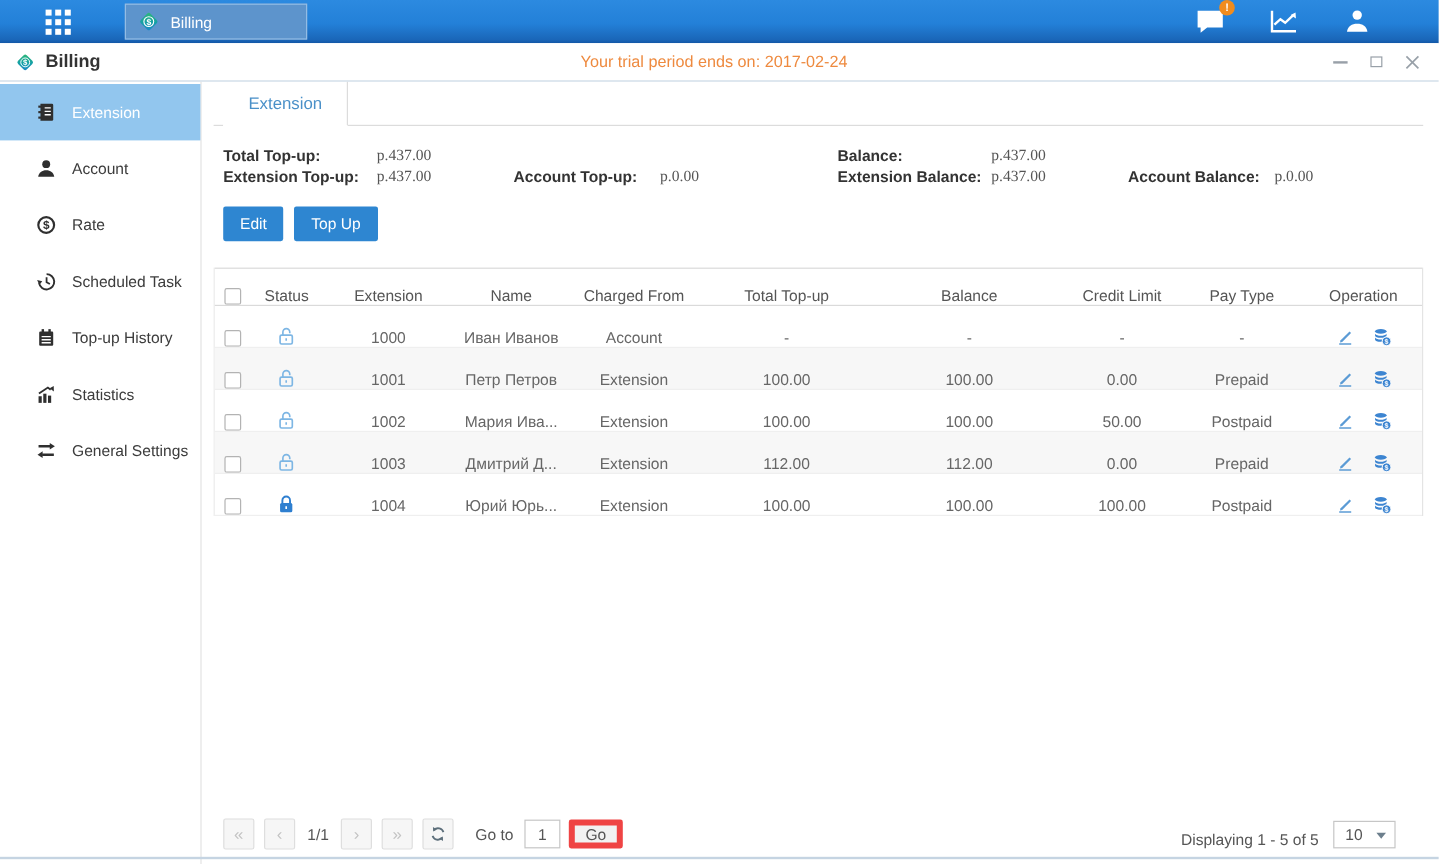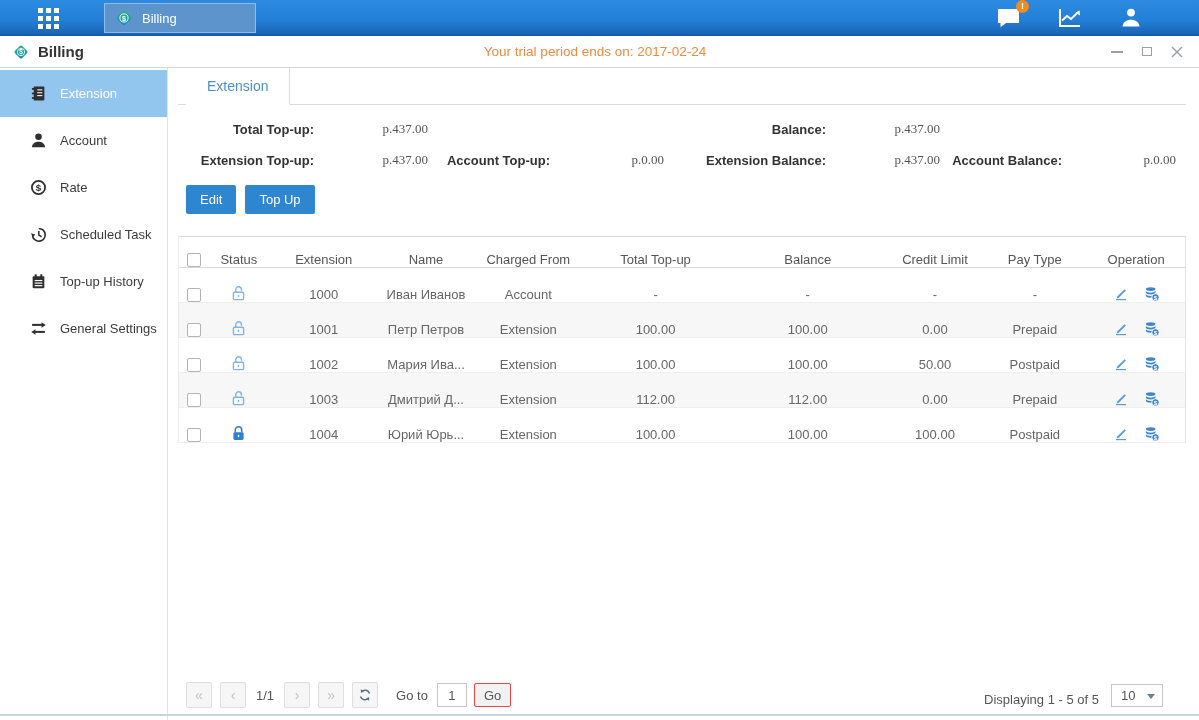--- a/index.html
+++ b/index.html
@@ -48,21 +48,21 @@
 
   .main{flex:1;display:flex;flex-direction:column;padding:0 13px 0 10px;min-width:0;}
 
   
   .tabstrip{height:37px;border-bottom:1px solid #dcdcdc;display:flex;padding-left:8px;}
   .tab{height:37px;line-height:36px;padding:0 21px;background:#fff;border-right:1px solid #dcdcdc;
     margin-bottom:-1px;border-bottom:1px solid #fff;color:var(--link-blue);font-size:14px;cursor:pointer;}
 
   
   .summary{display:grid;grid-template-columns:1fr 1fr;padding:15px 0 0 8px;}
-  .sum-col{display:flex;flex-direction:column;gap:13px;text-align:right;}
+  .sum-col{display:flex;flex-direction:column;}
   .sum-col.right{padding-left:12px;}
   .sum-row{display:flex;align-items:center;height:18px;font-size:13px;}
   .sum-row b{color:#333;width:128px;flex:none;}
   .sum-row .val{color:#555;width:114px;flex:none;font-family:Liberation Serif, serif;}
   .sum-row b.l2{width:122px;}
 
   
   .btnrow{display:flex;gap:9px;margin:16px 0 0 8px;}
   .btn{height:29px;padding:0 14px;background:var(--accent-blue);color:#fff;font-size:13px;
     border:none;border-radius:2px;cursor:pointer;font-family:inherit;}
@@ -84,21 +84,21 @@
   .op-ic svg{width:16px;height:16px;}
 
   
   .pager{margin-top:auto;display:flex;align-items:center;padding:0 23px 8px 8px;height:42px;}
   .pbtn{width:26px;height:26px;background:#f6f6f6;border:1px solid #dedede;border-radius:2px;
     display:flex;align-items:center;justify-content:center;color:#c3c3c3;font-size:14px;cursor:pointer;margin-right:8px;}
   .pbtn svg{width:14px;height:14px;}
   .page-num{font-size:13px;color:#555;margin:0 10px 0 2px;}
   .goto-label{font-size:13px;color:#555;margin:0 9px 0 10px;}
   .goto-input{width:30px;height:24px;border:1px solid #c6c6c6;font-size:13px;text-align:center;color:#555;font-family:inherit;}
-  .go-btn{height:24px;padding:0 9px;margin-left:7px;background:#f2f2f2;border:1px solid #ef4444;border-radius:2px;
+  .go-btn{height:24px;padding:0 9px;margin-left:7px;background:#f2f2f2;border:5px solid #ef4444;border-radius:2px;
     font-size:13px;color:#555;cursor:pointer;font-family:inherit;}
   .pager-right{margin-left:auto;display:flex;align-items:flex-end;gap:12px;}
   .displaying{font-size:13px;color:#555;}
   .pagesize{width:52px;height:23px;border:1px solid #c6c6c6;display:flex;align-items:center;
     padding-left:9px;font-size:13px;color:#555;cursor:pointer;position:relative;background:#fff;}
   .caret{position:absolute;right:7px;top:9px;width:0;height:0;border-left:4.5px solid transparent;
     border-right:4.5px solid transparent;border-top:5px solid #6d7f8d;}
 
   .bottom-line{position:absolute;left:0;right:0;bottom:4px;height:2px;background:#c5d4e2;}
 </style>
@@ -229,20 +229,30 @@
         <g stroke="#fff" stroke-width="1.1">
             <line x1="4.4" y1="7.1" x2="11.6" y2="7.1"></line>
             <line x1="4.4" y1="9.5" x2="11.6" y2="9.5"></line>
             <line x1="4.4" y1="11.9" x2="11.6" y2="11.9"></line>
           </g>
       </svg>
       <span>Top-up History</span>
     </div>
     <div class="side-item">
       <svg viewBox="0 0 16 16">
+        <rect x="2" y="9.6" width="2.5" height="5.2" fill="#2f2f2f"></rect>
+          <rect x="5.7" y="7.6" width="2.5" height="7.2" fill="#2f2f2f"></rect>
+          <rect x="9.4" y="9.1" width="2.5" height="5.7" fill="#2f2f2f"></rect>
+        <path d="M2.3 7.4 9.3 2.8l2.2 1.7" fill="none" stroke="#2f2f2f" stroke-width="1.5"></path>
+        <polygon points="13.9,1.6 14,5.9 10.7,3.4" fill="#2f2f2f"></polygon>
+      </svg>
+      <span>Statistics</span>
+    </div>
+    <div class="side-item">
+      <svg viewBox="0 0 16 16">
         <line x1="2" y1="4.6" x2="11.2" y2="4.6" stroke="#2f2f2f" stroke-width="1.9"></line>
         <polygon points="10.8,2 14.8,4.6 10.8,7.2" fill="#2f2f2f"></polygon>
         <line x1="14" y1="11.2" x2="4.8" y2="11.2" stroke="#2f2f2f" stroke-width="1.9"></line>
         <polygon points="5.2,8.6 1.2,11.2 5.2,13.8" fill="#2f2f2f"></polygon>
       </svg>
       <span>General Settings</span>
     </div>
   </div>
 
   <div class="main">

